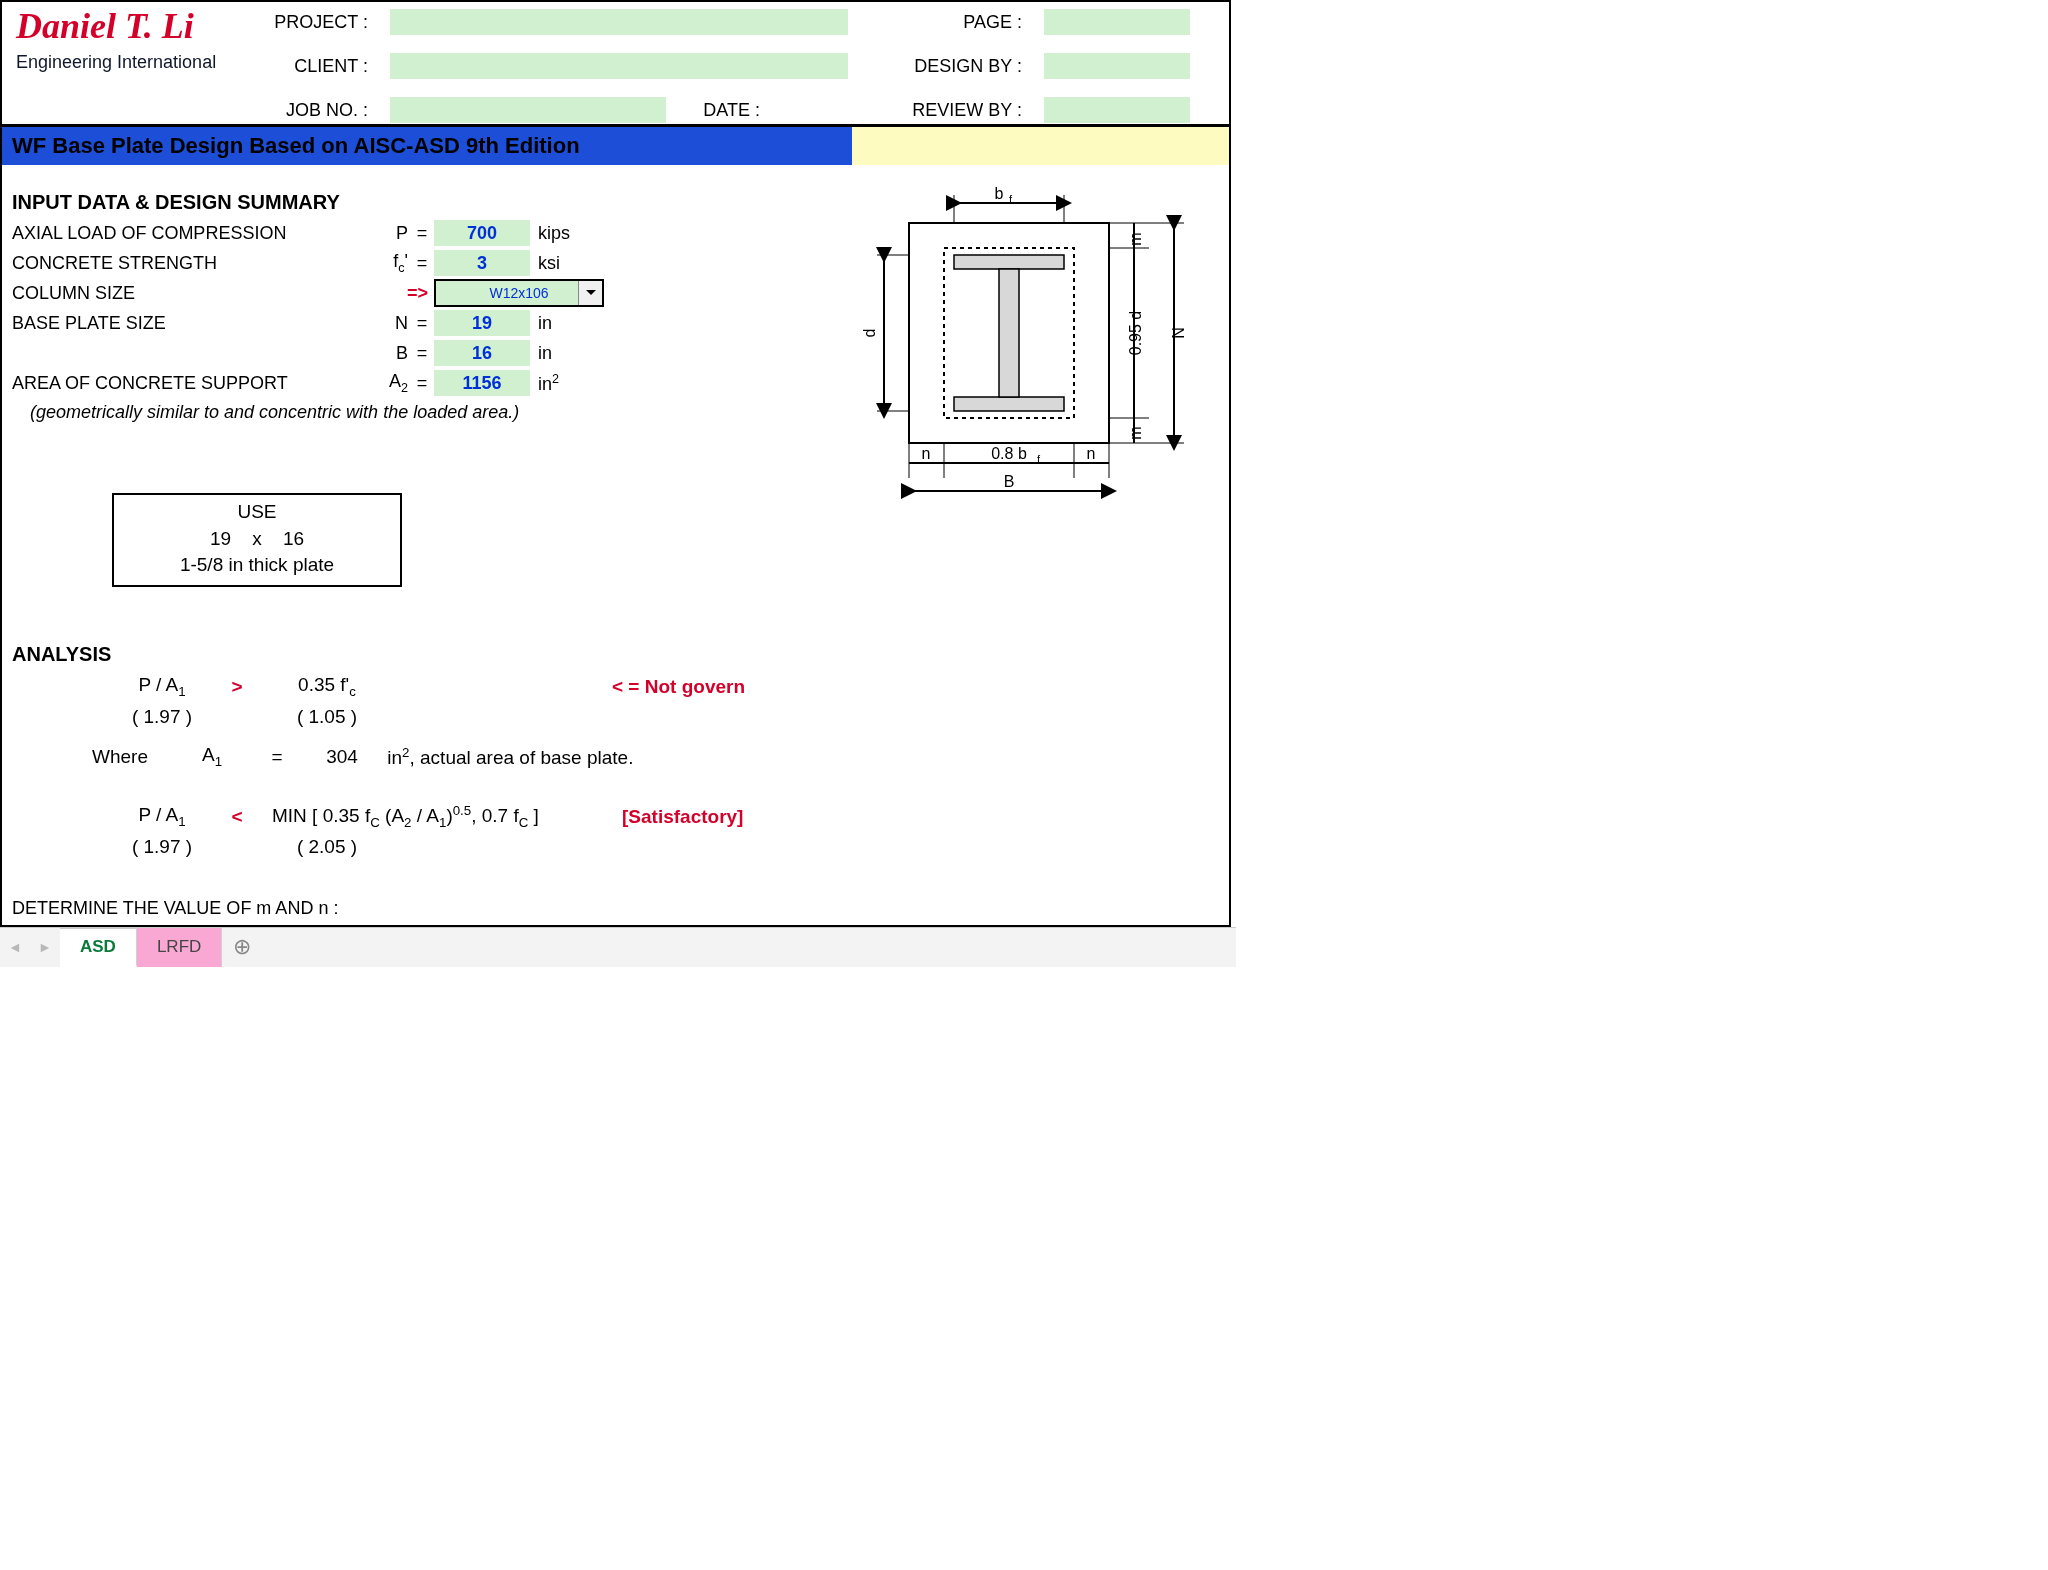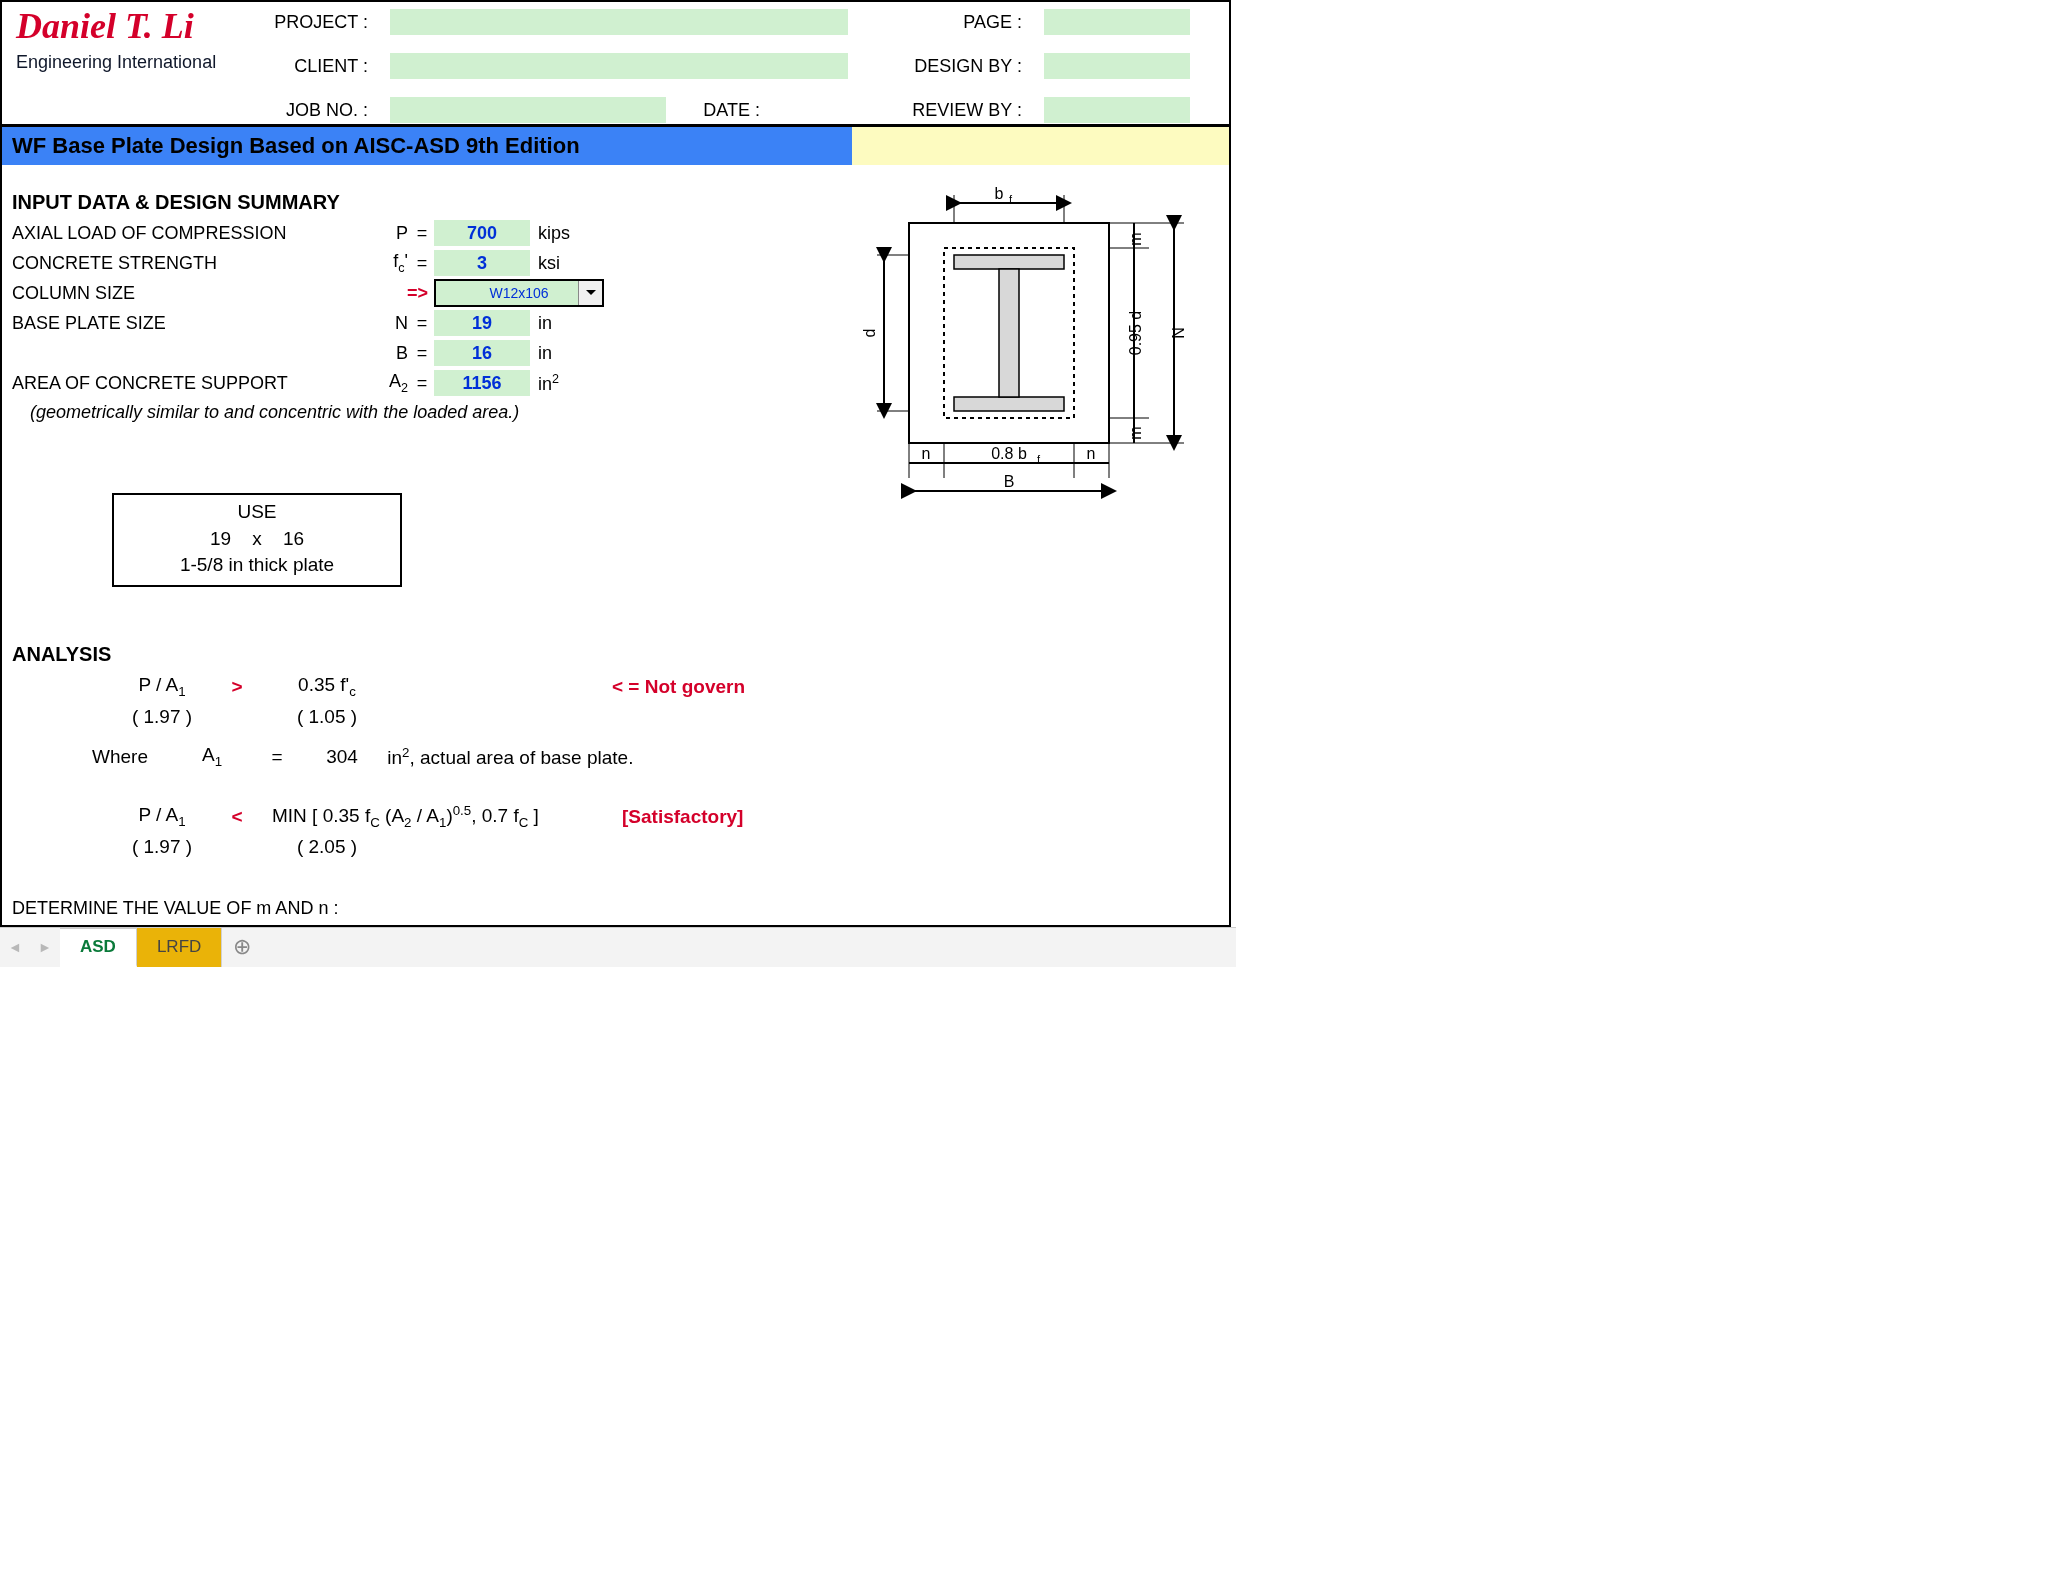--- a/index.html
+++ b/index.html
@@ -57,21 +57,21 @@
     margin: 1px 2px;
   }
   .meta-right { text-align: right; padding-right: 4px; }
   
   .title-bar {
     display: flex;
     font-weight: bold;
     font-size: 22px;
   }
   .title-left {
-    background: #3b82f6;
+    background: #1d4ed8;
     flex: 0 0 850px;
     padding: 6px 10px;
   }
   .title-right {
     background: #fdfbc0;
     flex: 1;
   }
   
   .main {
     display: flex;
@@ -181,21 +181,21 @@
     justify-content: space-around;
     color: #b8b8b8;
     font-size: 14px;
   }
   .tab {
     padding: 0 20px;
     height: 100%;
     display: flex;
     align-items: center;
     border-right: 1px solid #d0d0d0;
-    background: #eab308;
+    background: #f9a8d4;
     color: #444;
   }
   .tab.active {
     background: #fff;
     color: #0a7a3a;
     font-weight: bold;
     border-bottom: 2px solid #fff;
     border-top: 1px solid #ccc;
     margin-bottom: -1px;
   }

